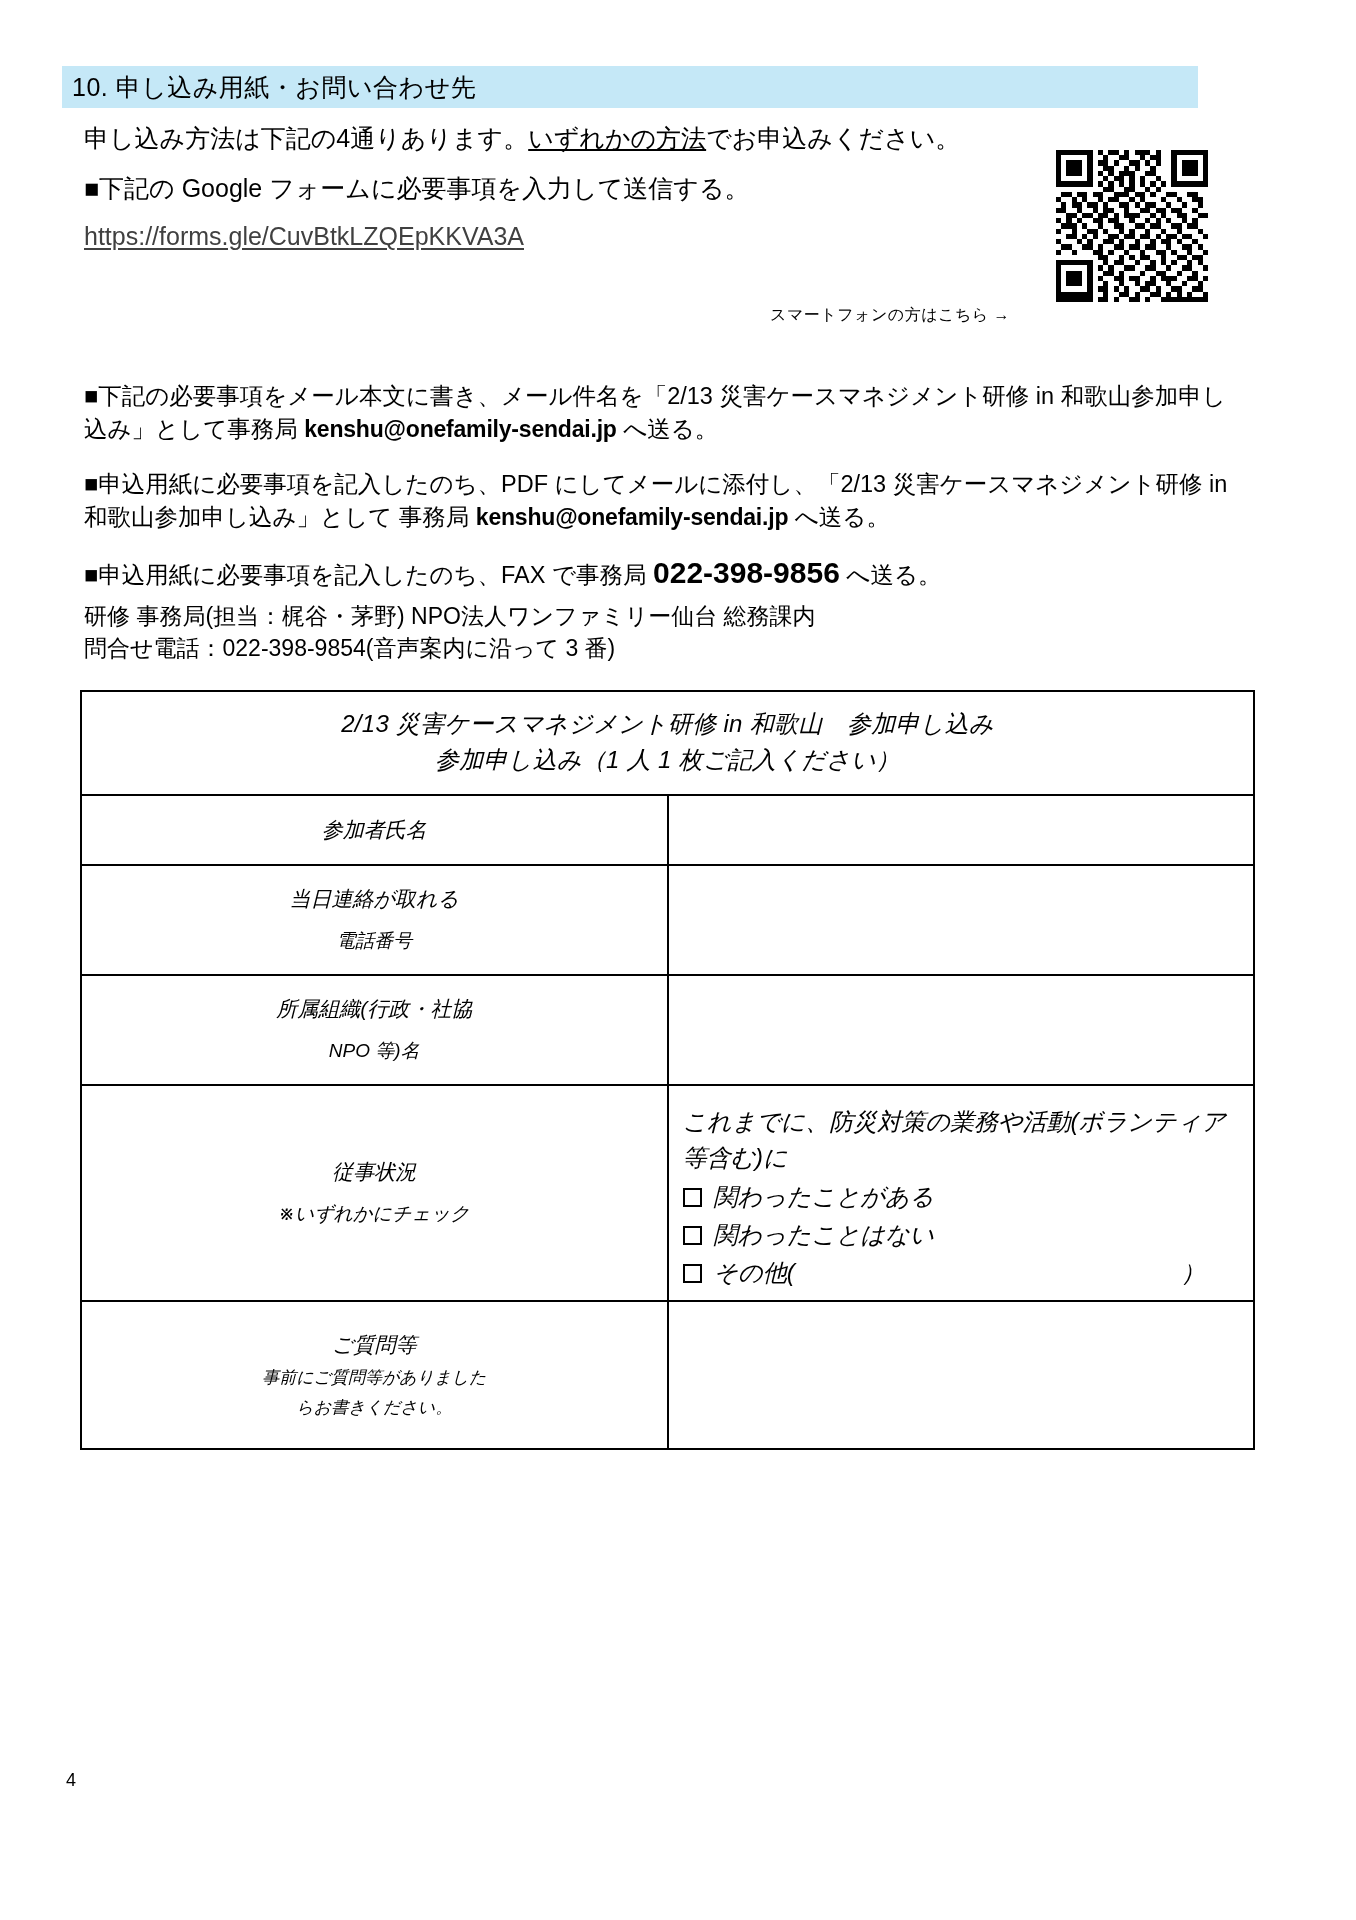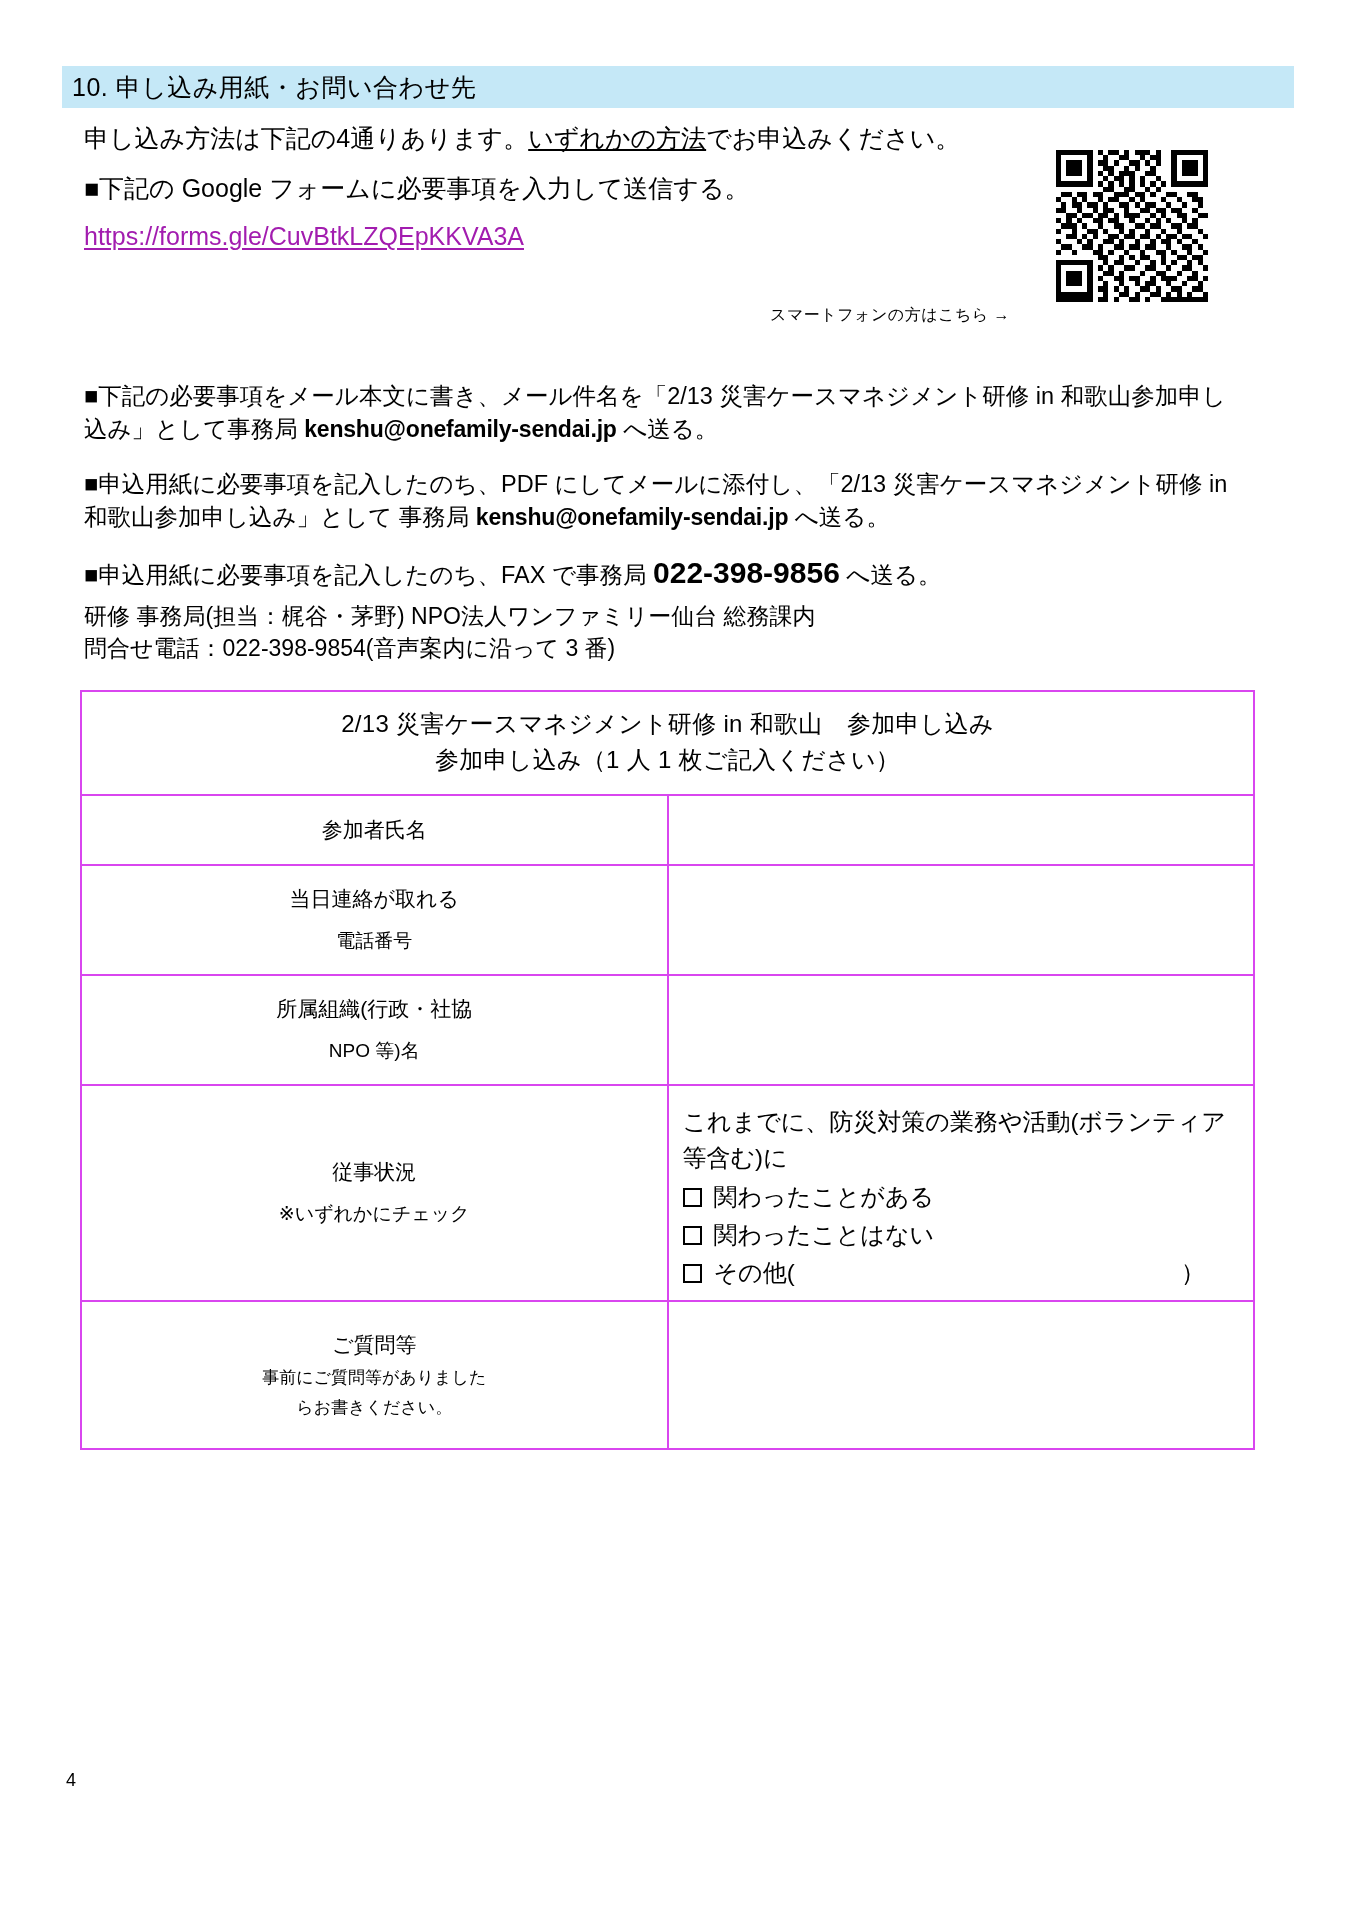--- a/index.html
+++ b/index.html
@@ -14,21 +14,21 @@
     overflow: hidden;
   }
 
   .page { position: relative; width: 1356px; height: 1920px; }
 
   
   .section-bar {
     position: absolute;
     left: 62px;
     top: 66px;
-    width: 1232px;
+    width: 1136px;
     height: 42px;
     background: #c5e8f7;
     display: flex;
     align-items: center;
   }
   .section-bar-text {
     font-size: 25px;
     letter-spacing: 0.5px;
     padding-left: 10px;
     white-space: nowrap;
@@ -50,21 +50,21 @@
     line-height: 34px;
     white-space: nowrap;
     margin-bottom: 14px;
   }
 
   .link-url {
     font-size: 25px;
     line-height: 34px;
     text-decoration: underline;
     text-underline-offset: 3px;
-    color: #a21caf;
+    color: #404040;
     display: inline-block;
     white-space: nowrap;
   }
 
   
   .qr-wrap {
     position: absolute;
     left: 1056px;
     top: 150px;
     width: 152px;
@@ -106,23 +106,24 @@
   
   .form-table {
     position: absolute;
     left: 80px;
     top: 690px;
     width: 1175px;
     border-collapse: collapse;
     table-layout: fixed;
   }
   .form-table td {
-    border: 2px solid #d946ef;
+    border: 2px solid #000000;
     padding: 0;
     vertical-align: middle;
+    font-style: italic;
   }
   .tbl-title-cell {
     text-align: center;
     padding: 14px 0 16px 0 !important;
   }
   .tbl-title-line {
     font-size: 24px;
     line-height: 36px;
     letter-spacing: 0.3px;
   }

